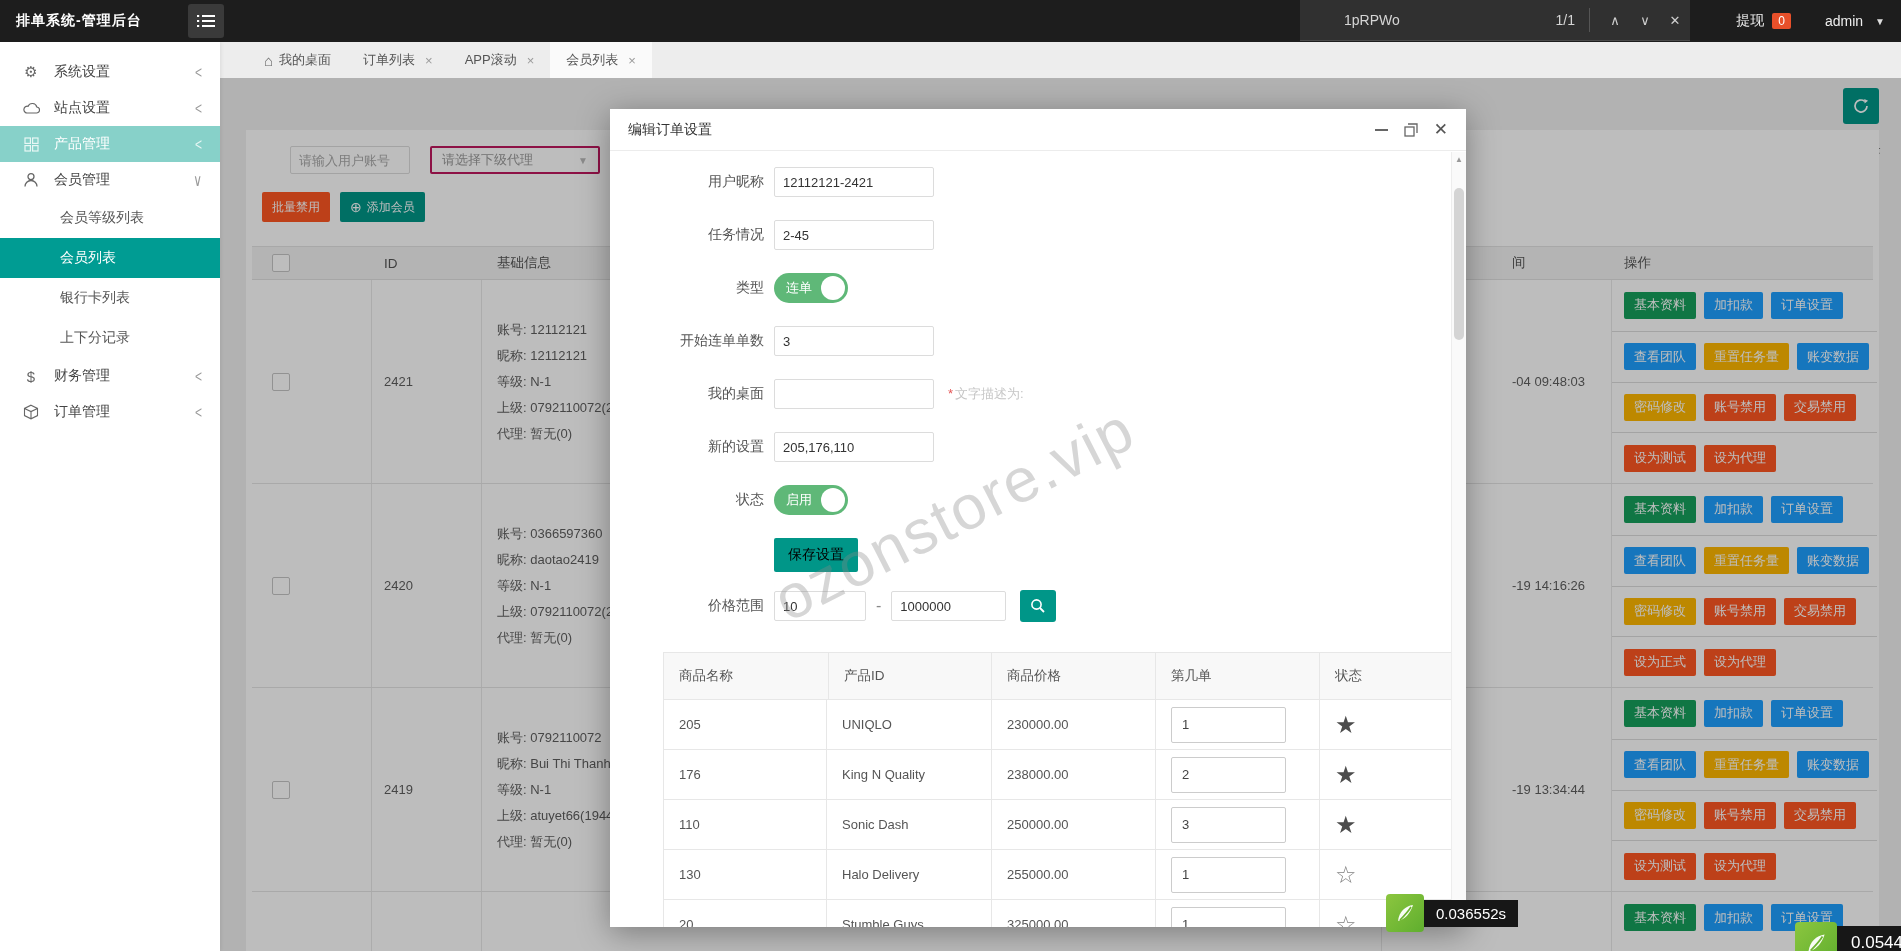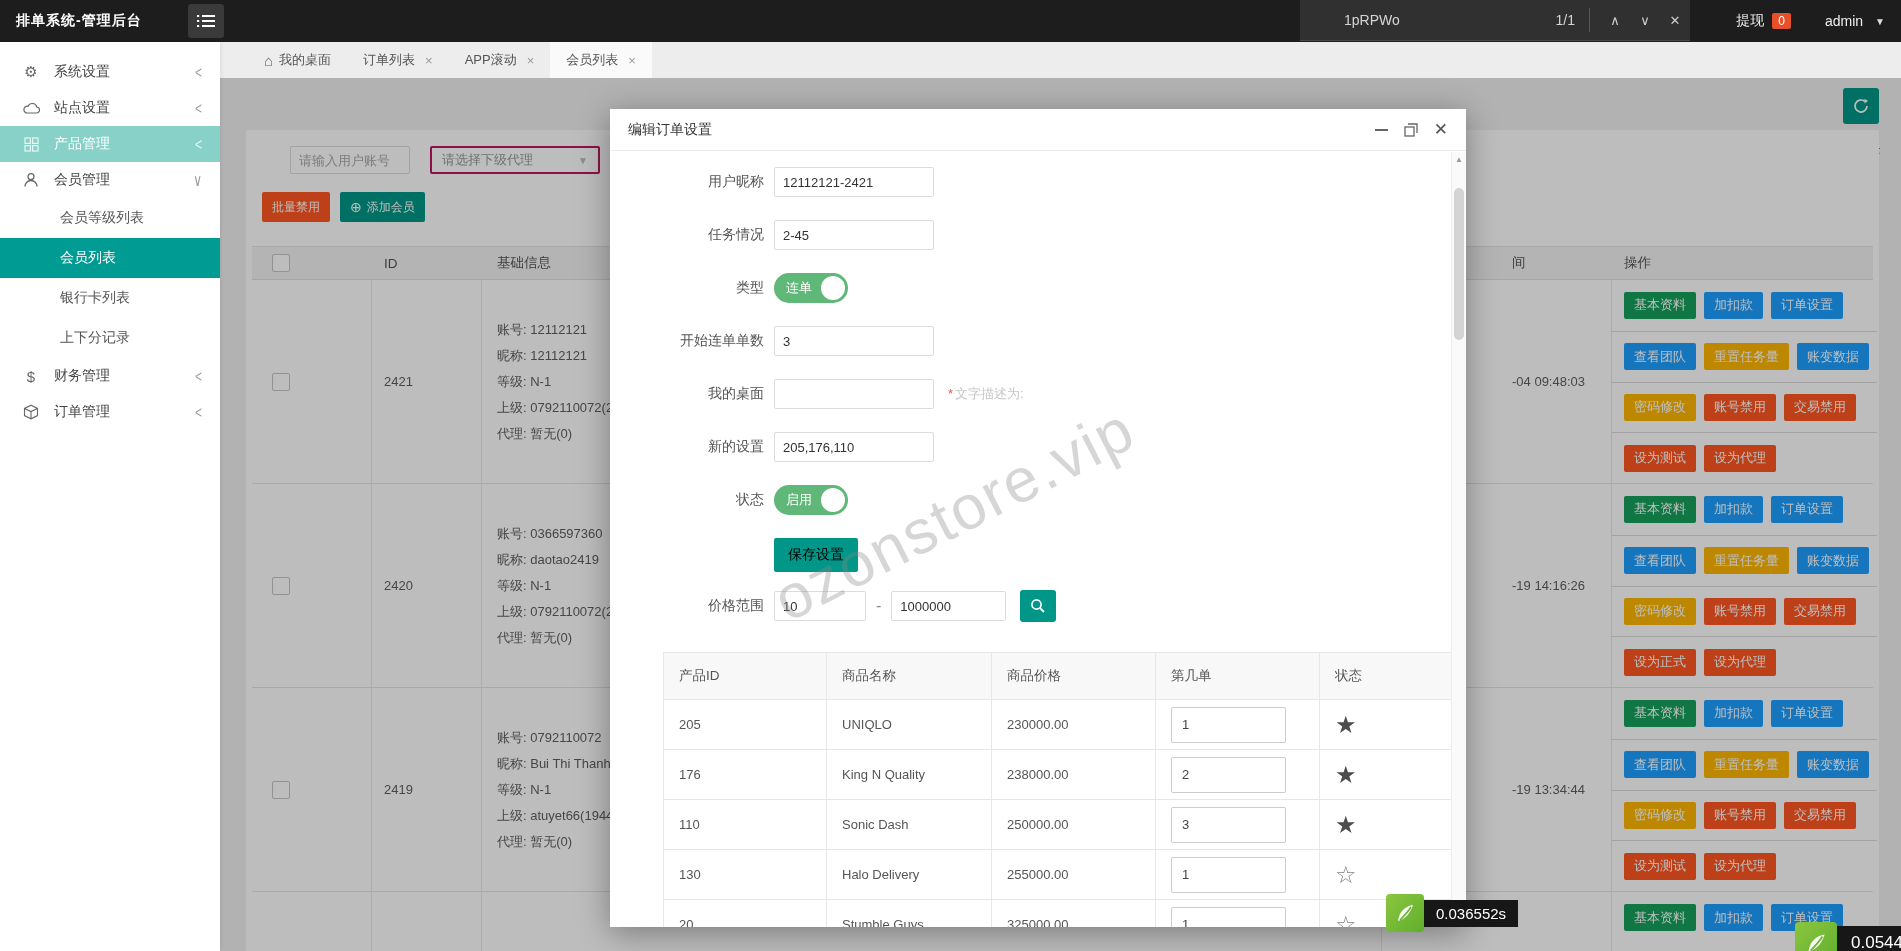--- a/index.html
+++ b/index.html
@@ -459,22 +459,22 @@
         <input class="ftext price-max" value="1000000" style="">
         <button class="mag-btn">
           <svg width="18" height="18" viewBox="0 0 18 18">
             <circle cx="7.5" cy="7.5" r="4.6" fill="none" stroke="#fff" stroke-width="1.6"></circle>
             <line x1="11" y1="11" x2="15" y2="15" stroke="#fff" stroke-width="1.8"></line>
           </svg>
         </button>
       </div>
       <div class="ptable" id="ptable">
           <div class="prow">
+            <div class="ph pc2">商品名称</div>
             <div class="ph pc1">产品ID</div>
-            <div class="ph pc2">商品名称</div>
             <div class="ph pc3">商品价格</div>
             <div class="ph pc4">第几单</div>
             <div class="ph pc5">状态</div>
           </div>
           <div class="prow">
             <div class="pd pc1">205</div>
             <div class="pd pc2">UNIQLO</div>
             <div class="pd pc3">230000.00</div>
             <div class="pd pc4">
               <input class="order-inp" value="1" style="">

